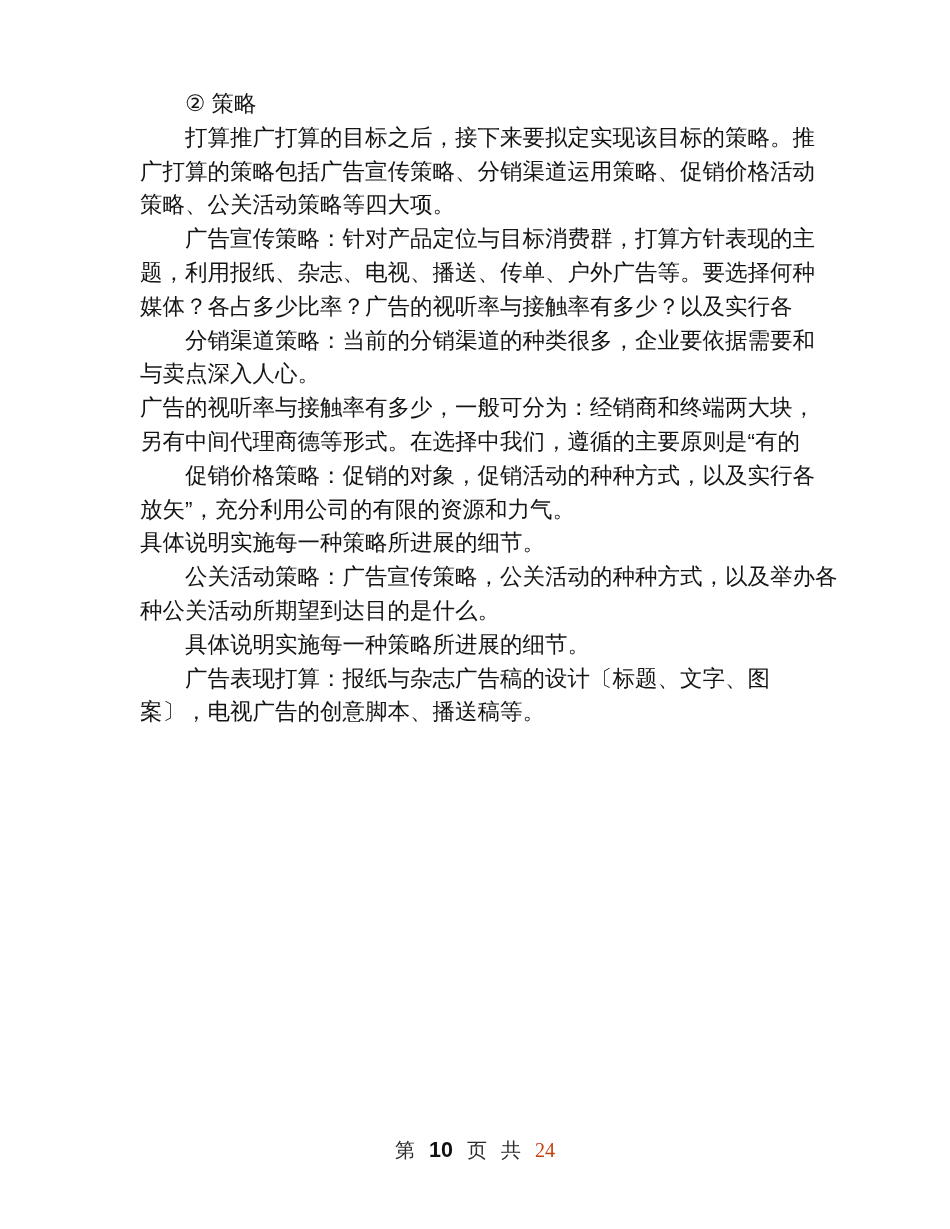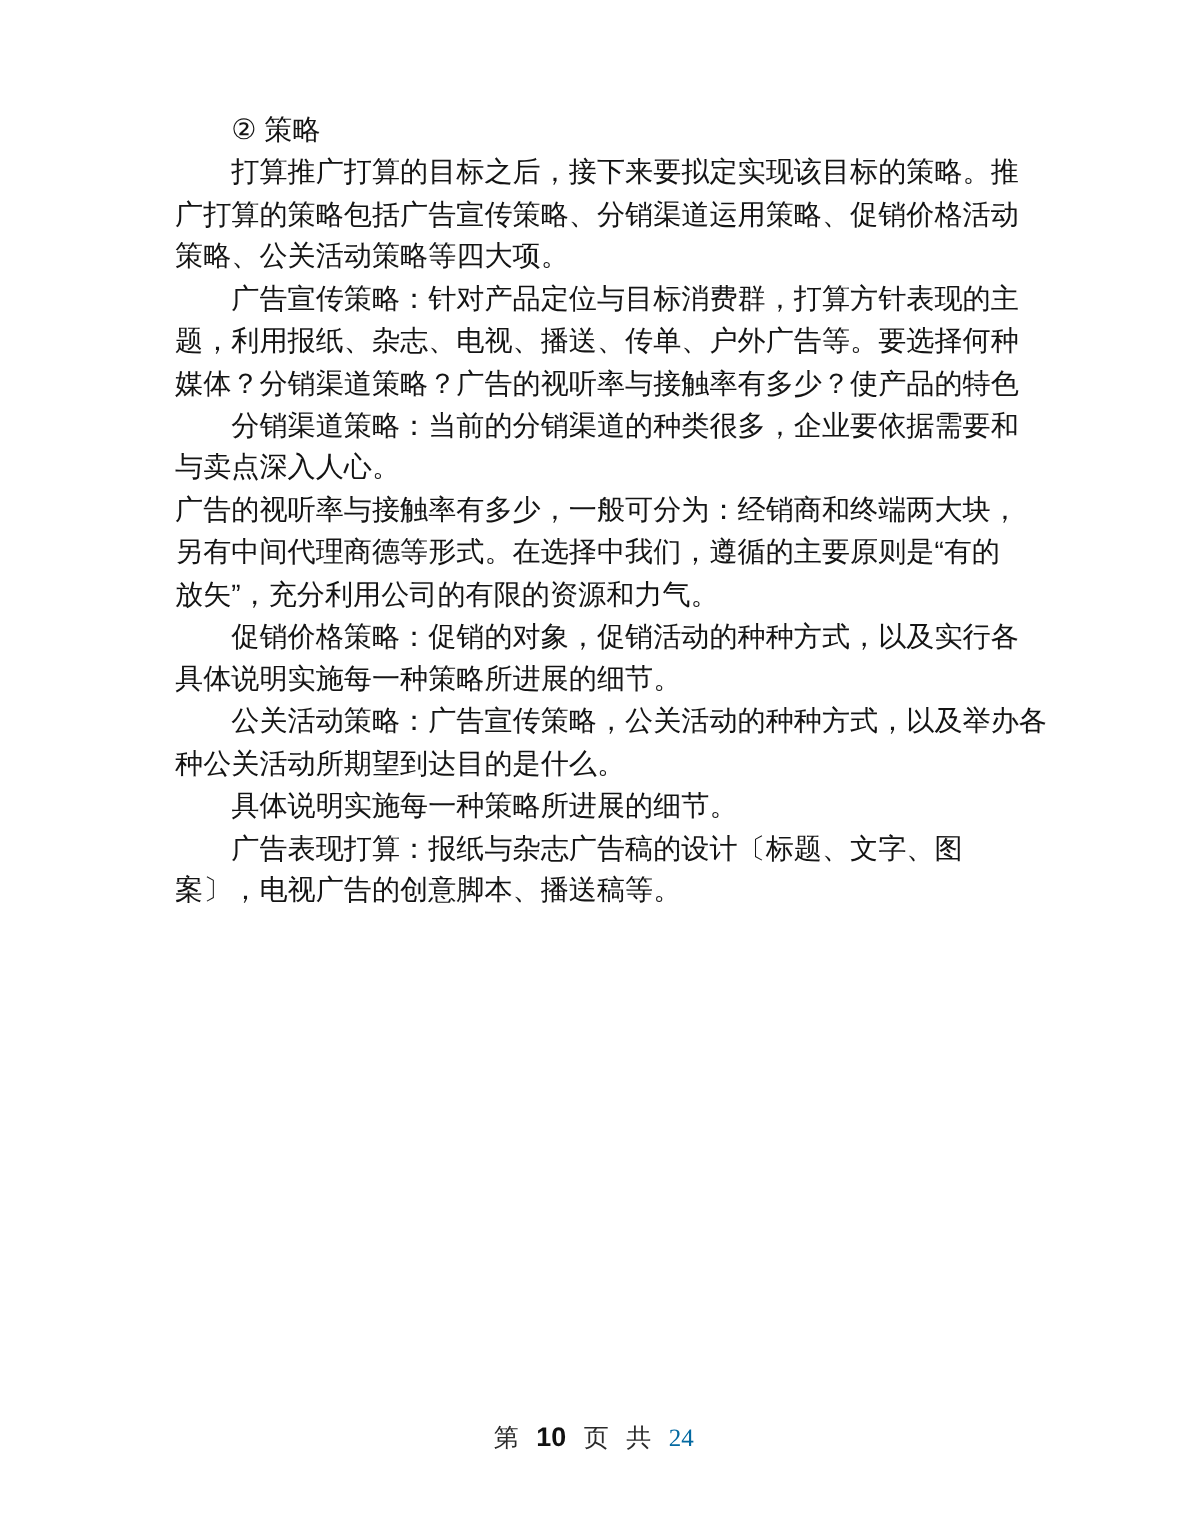--- a/index.html
+++ b/index.html
@@ -49,42 +49,42 @@
   }
   .page-footer .num-current {
     font-family: "Liberation Sans", "DejaVu Sans", sans-serif;
     font-weight: 700;
     font-size: 21.5px;
     color: #111111;
     margin-top: 10px;
   }
   .page-footer .num-total {
     font-size: 20px;
-    color: #0369a1;
+    color: #c2410c;
   }
 </style>
 </head>
 <body>
 
 <div class="page">
 
   <div class="doc-body">
     <div class="text-line indent">② 策略</div>
     <div class="text-line indent">打算推广打算的目标之后，接下来要拟定实现该目标的策略。推</div>
     <div class="text-line">广打算的策略包括广告宣传策略、分销渠道运用策略、促销价格活动</div>
     <div class="text-line">策略、公关活动策略等四大项。</div>
     <div class="text-line indent">广告宣传策略：针对产品定位与目标消费群，打算方针表现的主</div>
     <div class="text-line">题，利用报纸、杂志、电视、播送、传单、户外广告等。要选择何种</div>
-    <div class="text-line">媒体？分销渠道策略？广告的视听率与接触率有多少？使产品的特色</div>
+    <div class="text-line">媒体？各占多少比率？广告的视听率与接触率有多少？以及实行各</div>
     <div class="text-line indent">分销渠道策略：当前的分销渠道的种类很多，企业要依据需要和</div>
     <div class="text-line">与卖点深入人心。</div>
     <div class="text-line">广告的视听率与接触率有多少，一般可分为：经销商和终端两大块，</div>
     <div class="text-line">另有中间代理商德等形式。在选择中我们，遵循的主要原则是“有的</div>
+    <div class="text-line indent">促销价格策略：促销的对象，促销活动的种种方式，以及实行各</div>
     <div class="text-line">放矢”，充分利用公司的有限的资源和力气。</div>
-    <div class="text-line indent">促销价格策略：促销的对象，促销活动的种种方式，以及实行各</div>
     <div class="text-line">具体说明实施每一种策略所进展的细节。</div>
     <div class="text-line indent">公关活动策略：广告宣传策略，公关活动的种种方式，以及举办各</div>
     <div class="text-line">种公关活动所期望到达目的是什么。</div>
     <div class="text-line indent">具体说明实施每一种策略所进展的细节。</div>
     <div class="text-line indent">广告表现打算：报纸与杂志广告稿的设计〔标题、文字、图</div>
     <div class="text-line">案〕，电视广告的创意脚本、播送稿等。</div>
   </div>
 
   <div class="page-footer">
     <span>第</span>

